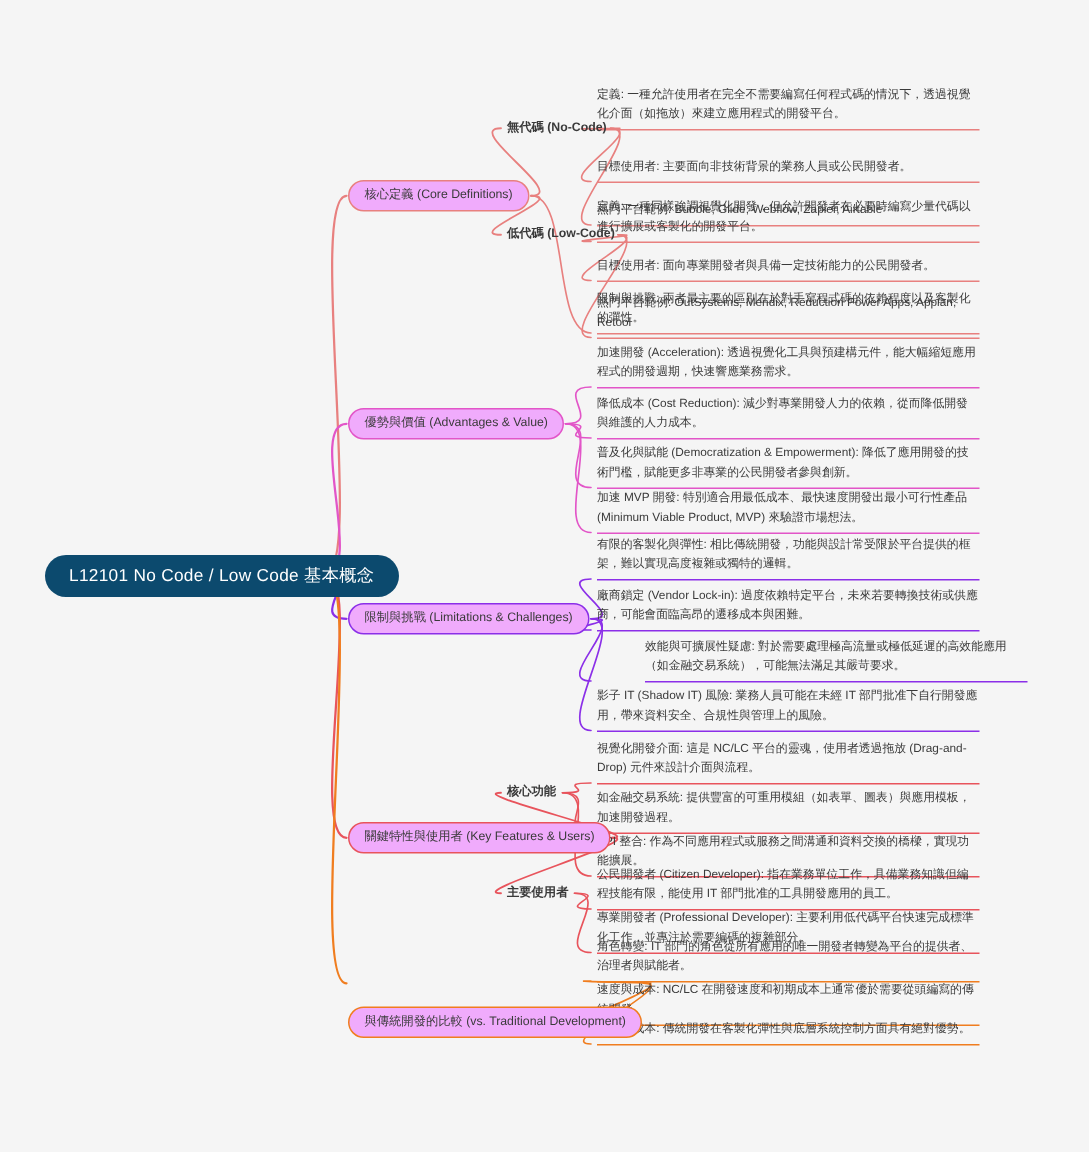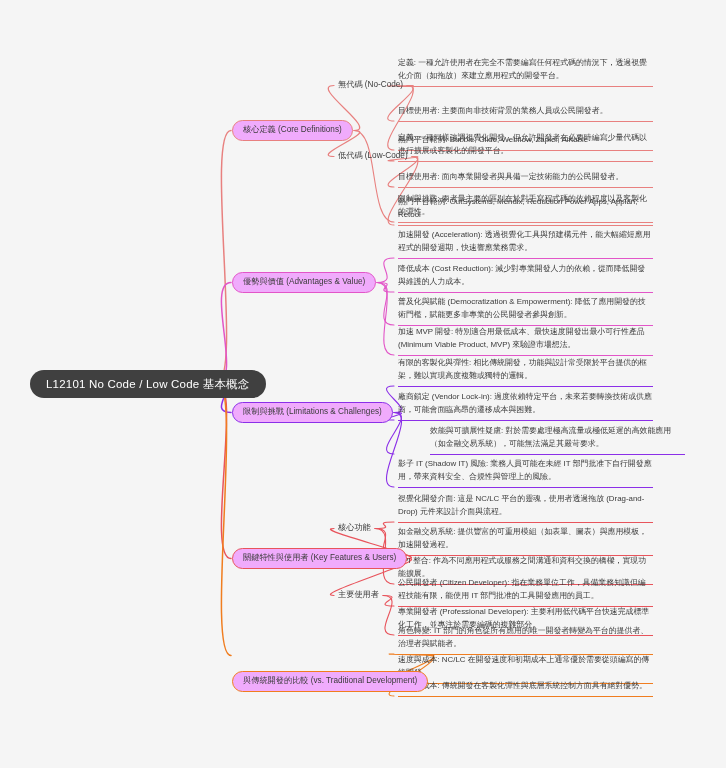--- a/index.html
+++ b/index.html
@@ -57,20 +57,21 @@
     z-index: 4;
   }
   
   .sublabel {
     font-size: 8.2px;
     line-height: 1.3;
     color: #3a3a3a;
     background: transparent;
     padding: 2px 0;
     z-index: 4;
+    font-weight: bold;
   }
   
   .leaf {
     font-size: 7.9px;
     line-height: 1.62;
     color: #3a3a3a;
     white-space: normal;
     padding: 2px 0 3px 0;
     border-bottom: 1.1px solid #cccccc;
     z-index: 3;
@@ -110,21 +111,21 @@
         <path d="M 408 558.5 C 434 558.5, 308 595.5, 334 595.5" stroke="#e8545c" stroke-width="1.2" fill="none" stroke-linecap="round"></path>
         <path d="M 383 595.5 C 409 595.5, 368 606, 394 606" stroke="#e8545c" stroke-width="1.1" fill="none" stroke-linecap="round"></path>
         <path d="M 383 595.5 C 409 595.5, 368 635, 394 635" stroke="#e8545c" stroke-width="1.1" fill="none" stroke-linecap="round"></path>
         <path d="M 217 382 C 243 382, 205 655.5, 231 655.5" stroke="#f07d1f" stroke-width="1.5" fill="none" stroke-linecap="round"></path>
         <path d="M 429 655.5 C 455 655.5, 368 654, 394 654" stroke="#f07d1f" stroke-width="1.1" fill="none" stroke-linecap="round"></path>
         <path d="M 429 655.5 C 455 655.5, 368 683, 394 683" stroke="#f07d1f" stroke-width="1.1" fill="none" stroke-linecap="round"></path>
         <path d="M 429 655.5 C 455 655.5, 368 696, 394 696" stroke="#f07d1f" stroke-width="1.1" fill="none" stroke-linecap="round"></path>
       </g>
   </svg>
   <div id="nodes">
-      <div class="node root-node" style="background: #404040; color: rgb(255, 255, 255); left: 30px; top: 370px;">L12101 No Code / Low Code 基本概念</div>
+      <div class="node root-node" style="background: #0c4a6e; color: rgb(255, 255, 255); left: 30px; top: 370px;">L12101 No Code / Low Code 基本概念</div>
       <div class="node pill" style="border-color: rgb(232, 128, 127); left: 232px; top: 120px;">核心定義 (Core Definitions)</div>
       <div class="node sublabel" style="left: 338px; top: 78px;">無代碼 (No-Code)</div>
       <div class="node leaf" style="width: 255px; border-bottom-color: rgb(232, 128, 127); left: 398px; top: 55px;">定義: 一種允許使用者在完全不需要編寫任何程式碼的情況下，透過視覺化介面（如拖放）來建立應用程式的開發平台。</div>
       <div class="node leaf" style="width: 255px; border-bottom-color: rgb(232, 128, 127); left: 398px; top: 103px;">目標使用者: 主要面向非技術背景的業務人員或公民開發者。</div>
       <div class="node leaf" style="width: 255px; border-bottom-color: rgb(232, 128, 127); left: 398px; top: 132px;">熱門平台範例: Bubble, Glide, Webflow, Zapier, Airtable</div>
       <div class="node sublabel" style="left: 338px; top: 149px;">低代碼 (Low-Code)</div>
       <div class="node leaf" style="width: 255px; border-bottom-color: rgb(232, 128, 127); left: 398px; top: 130px;">定義: 一種同樣強調視覺化開發，但允許開發者在必要時編寫少量代碼以進行擴展或客製化的開發平台。</div>
       <div class="node leaf" style="width: 255px; border-bottom-color: rgb(232, 128, 127); left: 398px; top: 169px;">目標使用者: 面向專業開發者與具備一定技術能力的公民開發者。</div>
       <div class="node leaf" style="width: 255px; border-bottom-color: rgb(232, 128, 127); left: 398px; top: 194px;">熱門平台範例: OutSystems, Mendix, Reduction Power Apps, Appian, Retool</div>
       <div class="node leaf" style="width: 255px; border-bottom-color: rgb(232, 128, 127); left: 398px; top: 191px;">限制與挑戰: 兩者最主要的區別在於對手寫程式碼的依賴程度以及客製化的彈性。</div>

